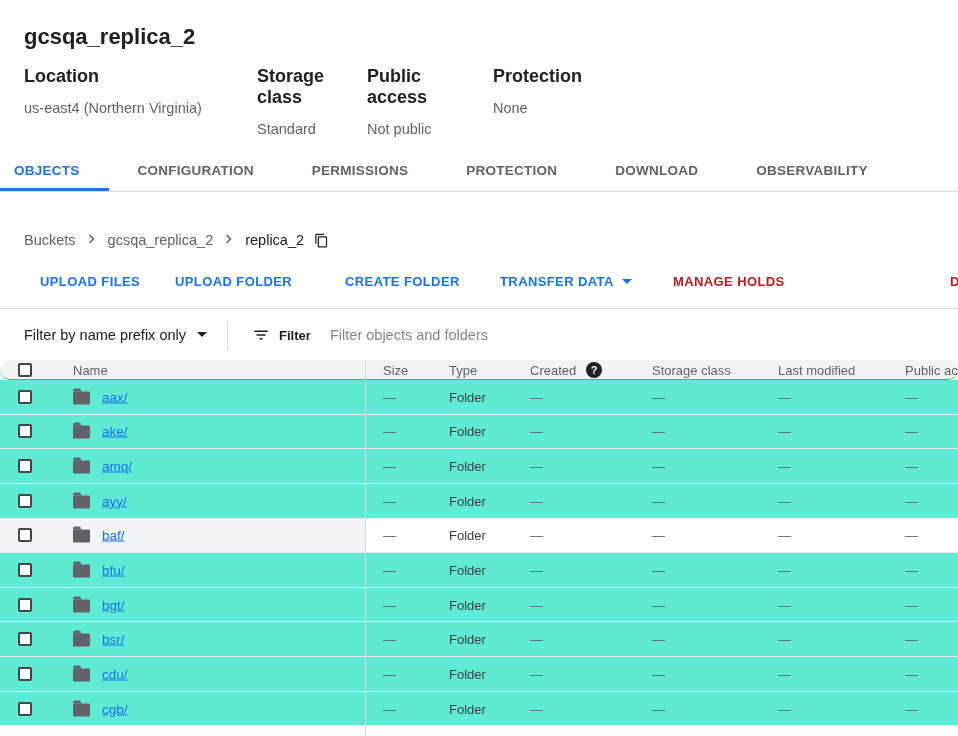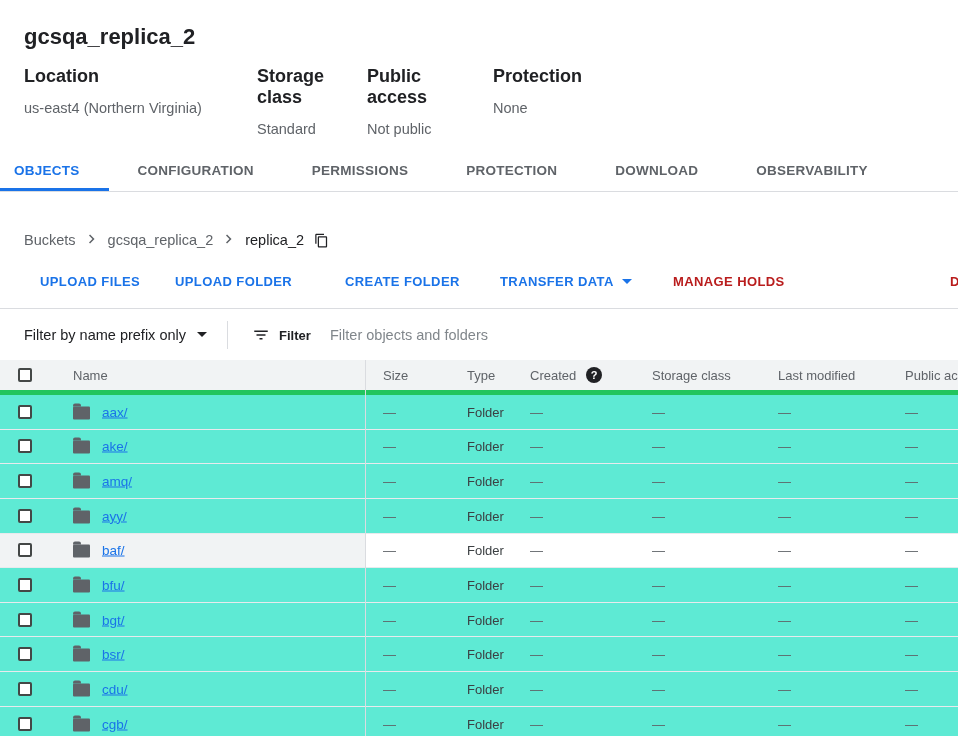--- a/index.html
+++ b/index.html
@@ -41,26 +41,26 @@
   .fmode .caret { border-top-color:#202124; margin-left:11px; }
   .fdivider { position:absolute; left:227px; top:12px; height:28px; width:1px; background:#dadce0; }
   .ficon { position:absolute; left:252px; top:50%; transform:translateY(-50%); display:flex; }
   .flabel { position:absolute; left:279px; top:50%; transform:translateY(-50%); font-size:13px; font-weight:700; color:#202124; }
   .finput { position:absolute; left:330px; top:0; height:100%; width:600px; border:none; outline:none; font-family:inherit; font-size:14.5px; color:#15803d; background:transparent; }
   .finput::placeholder { color:#80868b; opacity:1; }
 
   
   .objtable { position:absolute; top:360px; left:0; width:958px; height:382px; overflow:hidden; }
   .col-divider { position:absolute; left:365px; top:0; bottom:0; width:1px; background:#dadce0; z-index:3; }
-  .thead { position:relative; height:35px; background:#f1f3f4; border-bottom:5px solid #22c55e; font-size:13px; color:#5f6368; }
+  .thead { position:relative; height:20px; background:#f1f3f4; border-bottom:1px solid #22c55e; font-size:13px; color:#5f6368;border-radius:14px; }
   .hcell { position:absolute; top:50%; transform:translateY(-50%); white-space:nowrap; }
   .trow { position:relative; height:34.65px; border-bottom:1px solid #e8eaed; background:#5eead4; font-size:13px; }
   .trow.hovered { background:linear-gradient(to right,#f1f3f4 0,#f1f3f4 365px,#fff 365px);text-align:center; }
   .cell { position:absolute; top:50%; transform:translateY(-50%); white-space:nowrap; color:#3c4043; }
-  .c-name{left:73px} .c-size{left:383px} .c-type{left:467px} .c-created{left:530px} .c-sc{left:652px} .c-lm{left:778px} .c-pa{left:905px}
+  .c-name{left:73px} .c-size{left:383px} .c-type{left:449px} .c-created{left:530px} .c-sc{left:652px} .c-lm{left:778px} .c-pa{left:905px}
   .name-link { left:102px; color:#1a73e8; text-decoration:underline; font-size:13.5px; cursor:pointer; }
   .dash { color:#5f6368; }
   .cb { position:absolute; left:18px; top:50%; transform:translateY(-50%); width:14px; height:14px; border:2px solid #444746; border-radius:2px; background:#fff; cursor:pointer; }
   .folder-glyph { position:absolute; left:73px; top:50%; transform:translateY(calc(-50% + 1px)); width:17px; height:13px; background:#5f6368; border-radius:1px; }
   .folder-glyph::before { content:""; position:absolute; top:-3px; left:0; width:8px; height:3px; background:#5f6368; border-radius:2px 2px 0 0; }
   .help-badge { position:absolute; left:586px; top:50%; transform:translateY(-50%); width:16px; height:16px; border-radius:50%; background:#202124; color:#fff; font-size:11px; font-weight:700; display:flex; align-items:center; justify-content:center; cursor:pointer; }
 </style>
 </head>
 <body>
 

